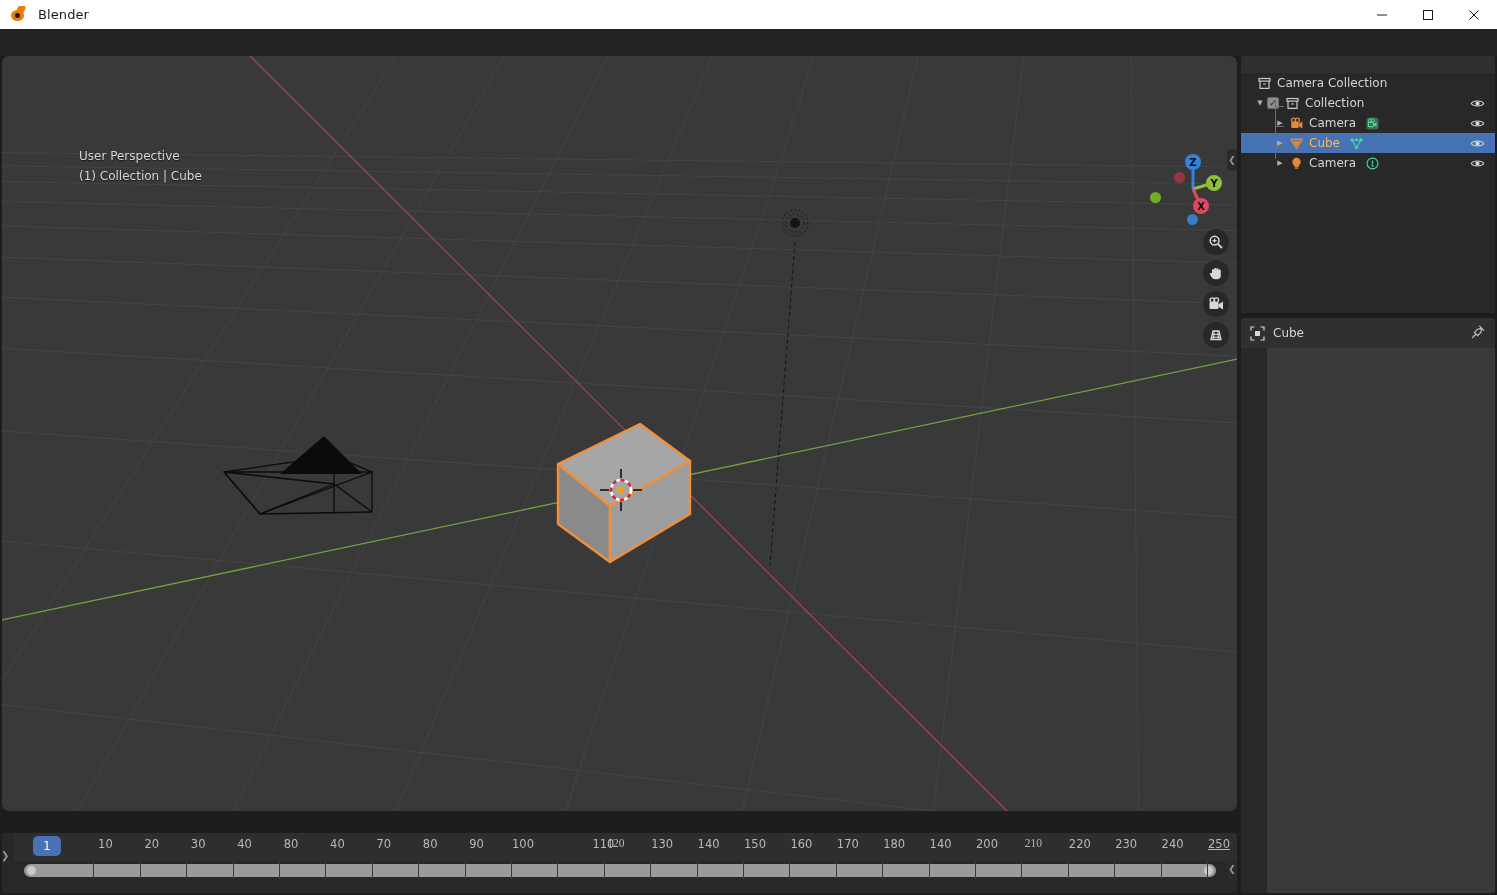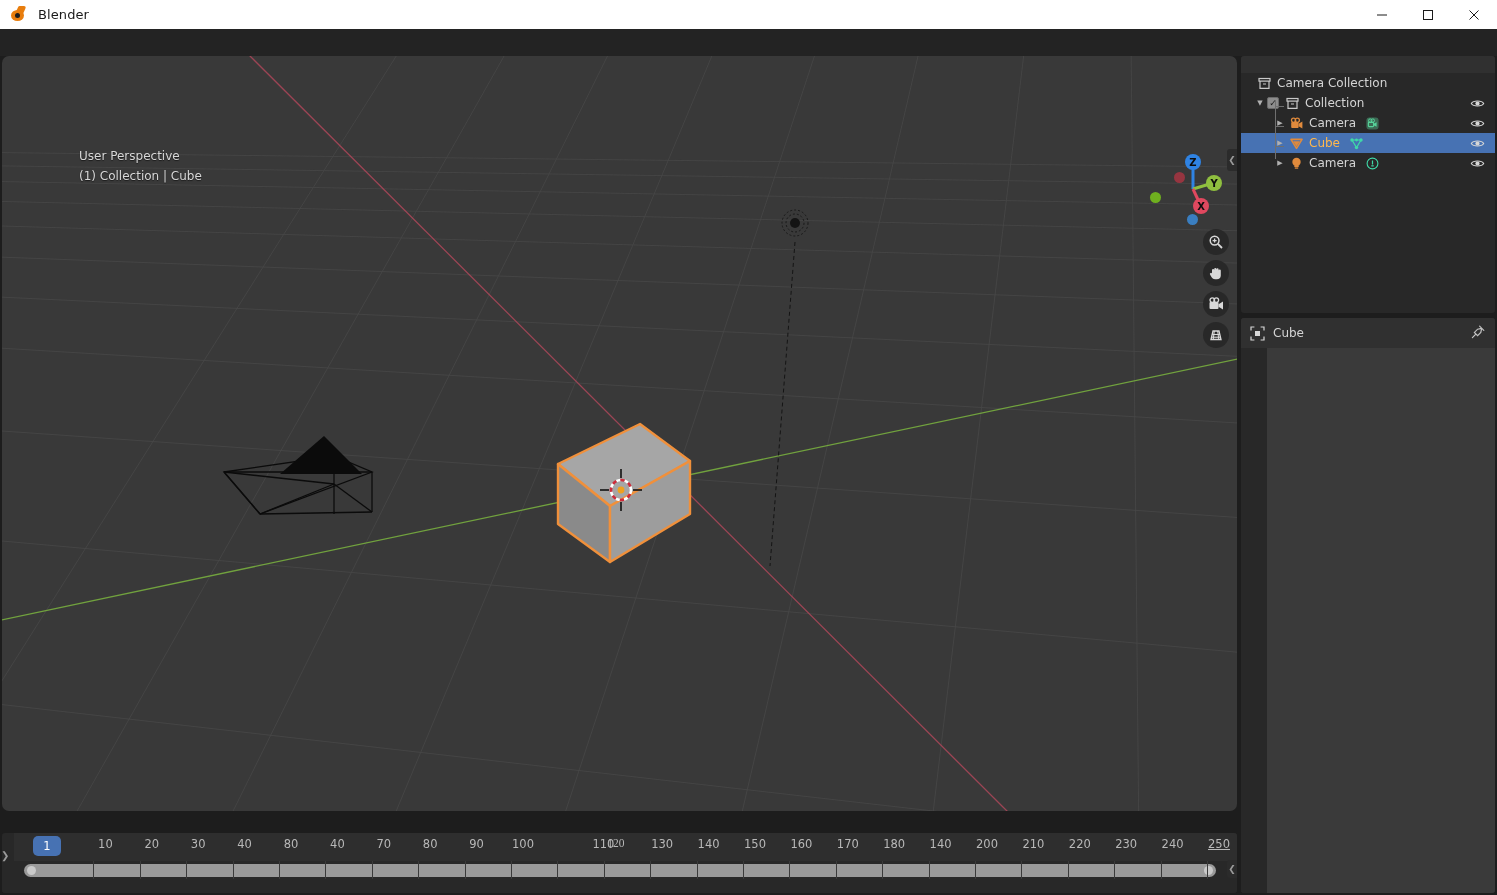--- a/index.html
+++ b/index.html
@@ -286,21 +286,21 @@
       <div class="tl-tick" style="left: 555.4px; margin-left: 34px;">110</div>
       <div class="tl-tick" style="left: 601.8px; font-family: Liberation Serif, serif;">120</div>
       <div class="tl-tick" style="left: 648.2px;">130</div>
       <div class="tl-tick" style="left: 694.6px;">140</div>
       <div class="tl-tick" style="left: 741px;">150</div>
       <div class="tl-tick" style="left: 787.4px; text-align: right;">160</div>
       <div class="tl-tick" style="left: 833.8px; text-align: center;">170</div>
       <div class="tl-tick" style="left: 880.2px;">180</div>
       <div class="tl-tick" style="left: 926.6px;">140</div>
       <div class="tl-tick" style="left: 973px;">200</div>
-      <div class="tl-tick" style="left: 1019.4px;">210</div>
+      <div class="tl-tick" style="left: 1019.4px; font-family: Liberation Serif, serif;">210</div>
       <div class="tl-tick" style="left: 1065.8px;">220</div>
       <div class="tl-tick" style="left: 1112.2px;">230</div>
       <div class="tl-tick" style="left: 1158.6px;">240</div>
       <div class="tl-tick" style="left: 1205px; text-decoration: underline;">250</div>
     </div>
   <div id="tl-body"></div>
   <div id="tl-current" style="left:45px">1</div>
   <div id="tl-scroll">
     <div class="knob" style="left:3px"></div>
     <div class="knob" style="left:1180px"></div>

